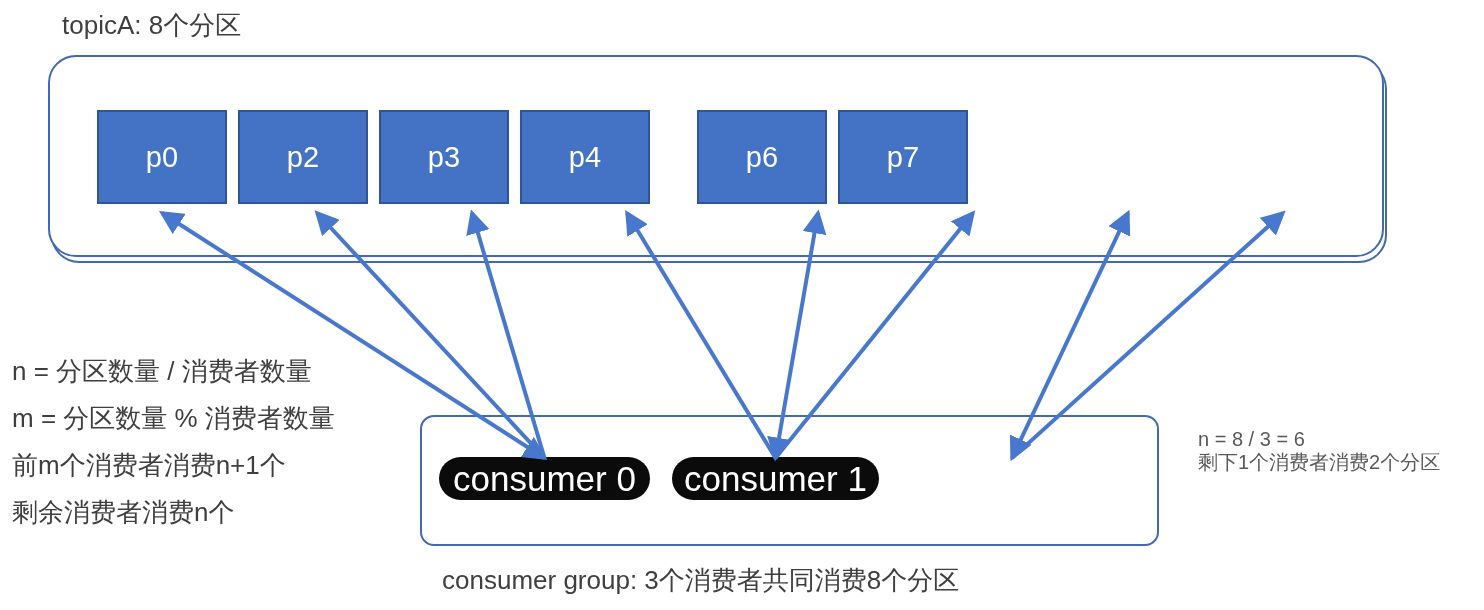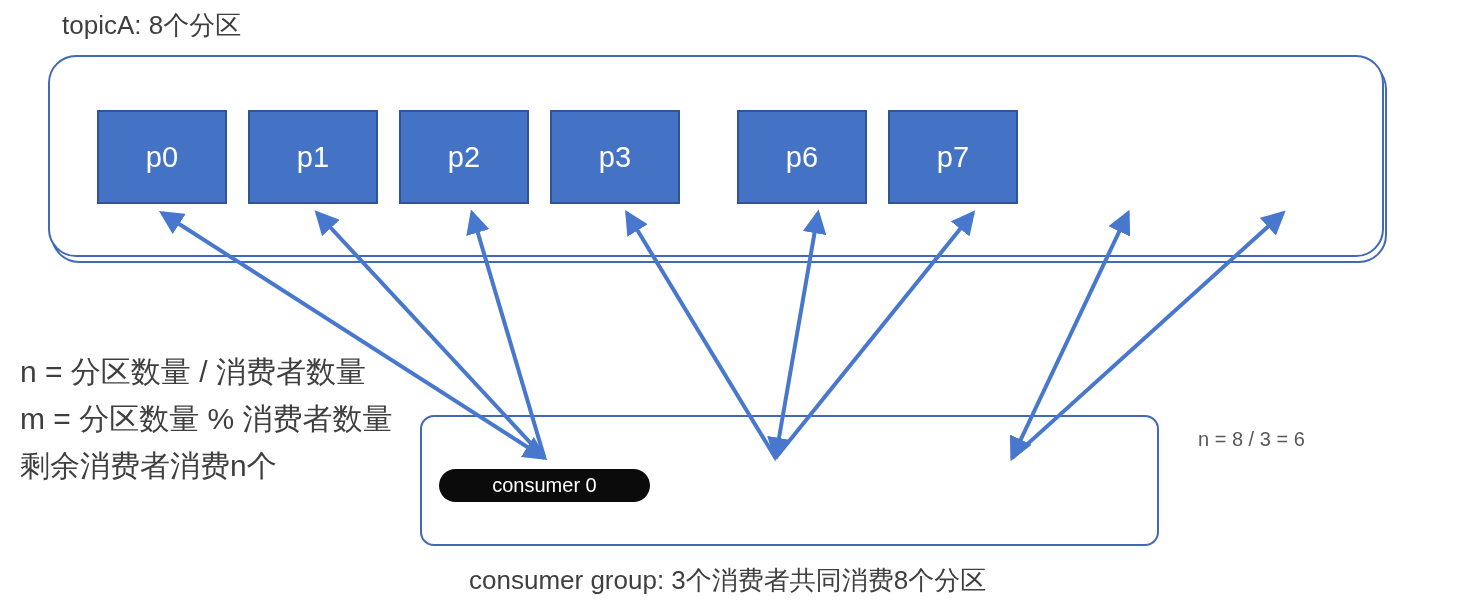--- a/index.html
+++ b/index.html
@@ -16,61 +16,61 @@
     border:2px solid var(--container-border,#4169B4);
     border-radius:28px;z-index:0;
   }
   .topic-box{
     position:absolute;left:48px;top:55px;width:1332px;height:198px;
     border:2px solid var(--container-border,#4169B4);
     border-radius:28px;background:#fff;z-index:1;
   }
   .partitions{
     position:absolute;left:47px;top:53px;
-    display:flex;gap:21px;
+    display:flex;gap:11px;
   }
   .partition{
     width:130px;height:94px;box-sizing:border-box;
     background:var(--partition-fill,#4472C4);
     border:2px solid var(--partition-border,#2F5597);
     color:#fff;font-size:29px;
     display:flex;align-items:center;justify-content:center;
   }
   .partition:nth-child(5){margin-left:36px;}
   
   .title{
     position:absolute;left:62px;top:8px;
     font-size:26px;color:var(--text-dark,#3F3F3F);
   }
   .caption{
     position:absolute;left:442px;top:563px;
-    font-size:26px;color:var(--text-dark,#3F3F3F);margin-left:27px;
+    font-size:26px;color:var(--text-dark,#3F3F3F);
   }
   
   .group-box{
     position:absolute;left:420px;top:415px;width:735px;height:127px;
     border:2px solid var(--container-border,#4169B4);
     border-radius:14px;z-index:1;
   }
   .consumer{
-    position:absolute;top:52px;height:33px;
+    position:absolute;top:40px;height:43px;
     background:var(--consumer-fill,#0B0B0B);
     color:var(--consumer-text,#fff);
     border-radius:23px;
     display:flex;align-items:center;justify-content:center;
-    font-size:20px;
+    font-size:35px;
   }
   .consumer.c0{left:17px;width:211px;}
   .consumer.c1{left:250px;width:207px;}
   .consumer.c2{left:485px;width:210px;}
   
   .algo{position:absolute;left:12px;top:348px;z-index:2;}
   .algo-head{font-size:27px;line-height:42px;color:#1a1a1a;}
   .algo-head .b{font-weight:700;}
-  .algo-line{font-size:30px;line-height:47px;color:var(--text-dark,#3F3F3F);white-space:nowrap;margin-left:8px;}
+  .algo-line{font-size:26px;line-height:47px;color:var(--text-dark,#3F3F3F);white-space:nowrap;}
   
   .example{position:absolute;left:1198px;top:428px;z-index:2;}
   .example-line{font-size:20px;line-height:23px;color:var(--text-gray,#595959);white-space:nowrap;}
   
   svg.arrows{
     position:absolute;left:0;top:0;width:1484px;height:610px;
     z-index:5;pointer-events:none;
   }
   svg.arrows marker path{fill:var(--arrow,#4878CE);}
 </style>
@@ -78,42 +78,45 @@
 <body>
 
 <div class="stage">
 
   <div class="title">topicA: 8个分区</div>
 
   <div class="topic-shadow"></div>
   <div class="topic-box">
     <div class="partitions">
       <div class="partition">p0</div>
-      <div class="partition">p1</div>
       <div class="partition">p2</div>
       <div class="partition">p3</div>
+      <div class="partition">p4</div>
       <div class="partition">p6</div>
       <div class="partition">p7</div>
     </div>
   </div>
 
   <div class="algo">
     <div class="algo-line">n = 分区数量 / 消费者数量</div>
     <div class="algo-line">m = 分区数量 % 消费者数量</div>
+    <div class="algo-line">前m个消费者消费n+1个</div>
     <div class="algo-line">剩余消费者消费n个</div>
   </div>
 
   <div class="group-box">
     <div class="consumer c0">consumer 0</div>
+    <div class="consumer c1">consumer 1</div>
   </div>
 
   <div class="caption">consumer group: 3个消费者共同消费8个分区</div>
 
   <div class="example">
     <div class="example-line">n = 8 / 3 = 6</div>
+    <div class="example-line">剩下1个消费者消费2个分区</div>
   </div>
 
   <svg class="arrows" viewBox="0 0 1484 610">
     <defs>
       <marker id="ah-end" viewBox="0 0 10 10" refX="8.5" refY="5" markerWidth="6" markerHeight="6" orient="auto">
         <path d="M0,0 L10,5 L0,10 z"></path>
       </marker>
       <marker id="ah-start" viewBox="0 0 10 10" refX="8.5" refY="5" markerWidth="6" markerHeight="6" orient="auto-start-reverse">
         <path d="M0,0 L10,5 L0,10 z"></path>
       </marker>

